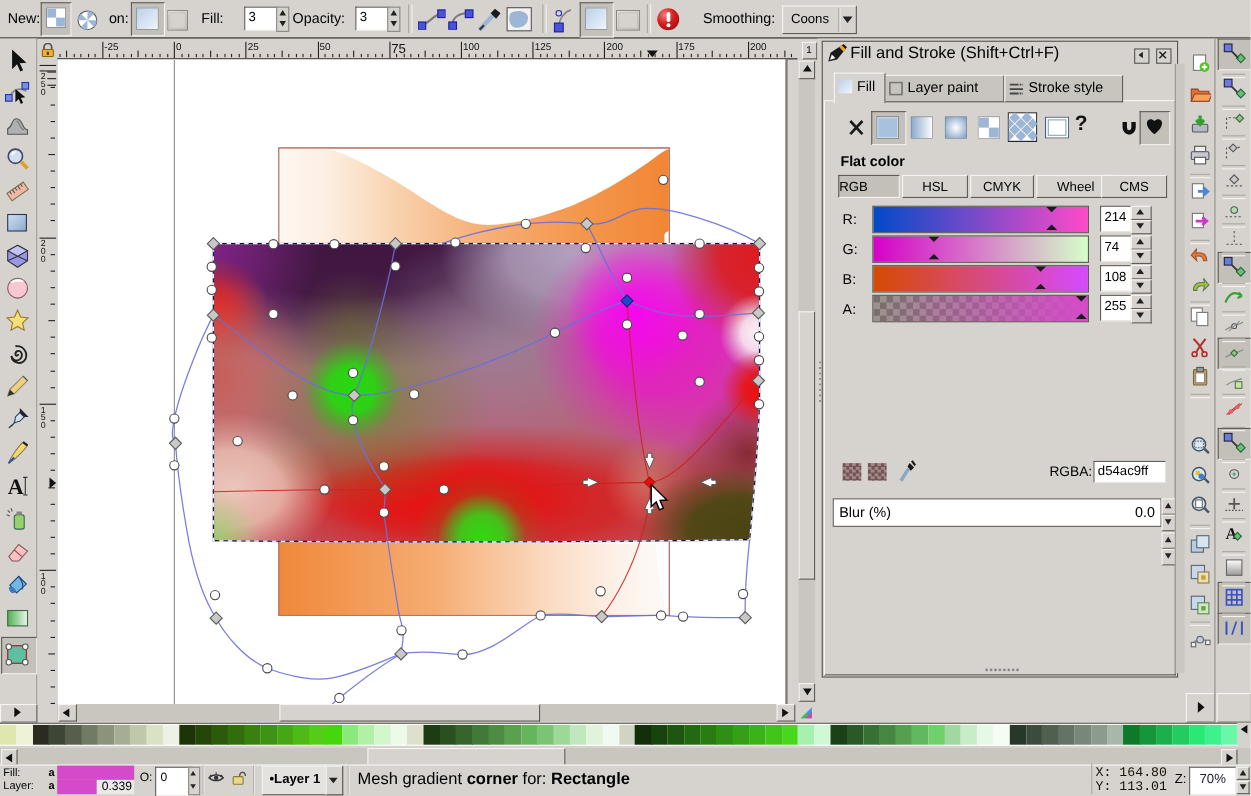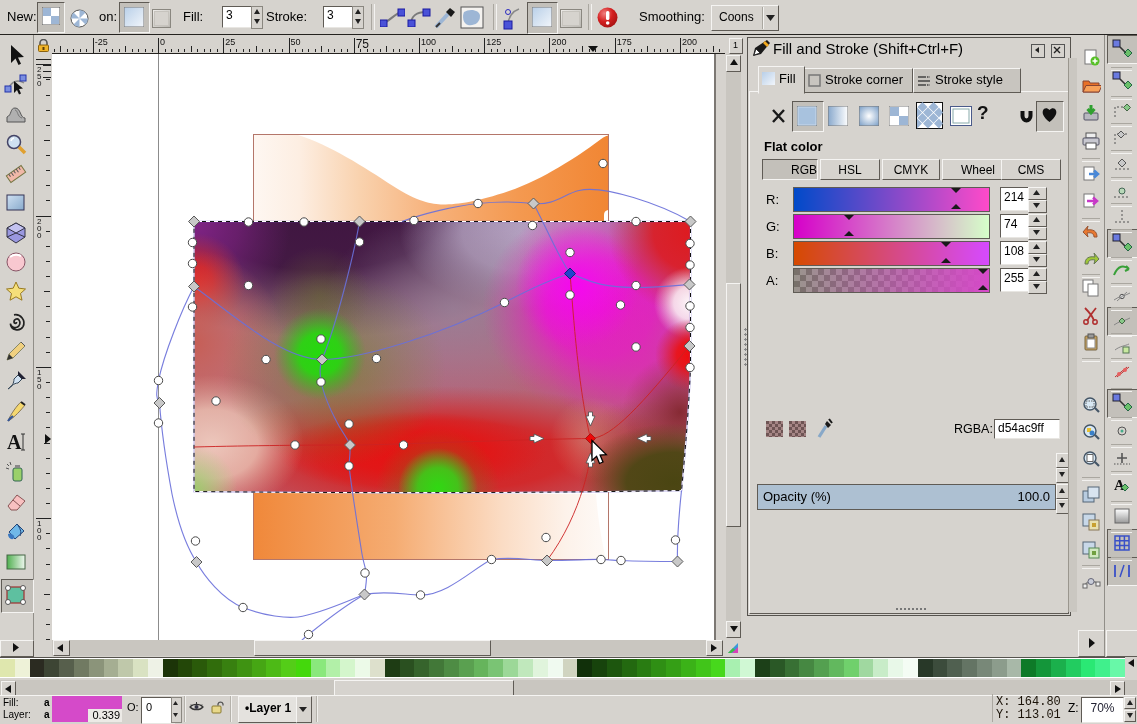--- a/index.html
+++ b/index.html
@@ -55,21 +55,21 @@
     <rect x="2.5" y="2.5" width="14" height="14" fill="#d6d3ce" stroke="#c6c3bd"></rect>
   </svg>
   <div class="lbl" style="left:183px;top:9px;">Fill:</div>
   <div class="entry" style="left:222px;top:6px;width:27px;height:19px;padding:1px 0 0 3px;">3</div>
   <div class="abs" style="left:251px;top:6px;width:10px;height:21px;background:#d6d3ce;border:1px solid #8a8780;">
      <svg width="8" height="19" style="margin:0 auto">
         <path d="M4,2 L7,7 L1,7 Z" fill="#222"></path>
         <path d="M4,17 L7,12 L1,12 Z" fill="#222"></path>
       </svg>
   </div>
-  <div class="lbl" style="left:266px;top:9px;">Stroke:</div>
+  <div class="lbl" style="left:266px;top:9px;">Opacity:</div>
   <div class="entry" style="left:323px;top:6px;width:27px;height:19px;padding:1px 0 0 3px;">3</div>
   <div class="abs" style="left:352px;top:6px;width:10px;height:21px;background:#d6d3ce;border:1px solid #8a8780;">
      <svg width="8" height="19" style="margin:0 auto">
         <path d="M4,2 L7,7 L1,7 Z" fill="#222"></path>
         <path d="M4,17 L7,12 L1,12 Z" fill="#222"></path>
       </svg>
   </div>
   <div class="sep-v" style="left:371px;top:4px;height:26px;"></div>
 
   <svg class="abs" style="left:380px;top:8px;" width="25" height="19">
@@ -781,21 +781,21 @@
   <div class="abs" style="left:758px;top:66px;width:45px;height:26px;background:#d6d3ce;border:1px solid;border-color:#f5f4f2 #5f5b55 #d6d3ce #f5f4f2;z-index:2;">
     <svg style="position:absolute;left:3px;top:5px" width="13" height="13">
         <rect width="13" height="13" fill="url(#gbl2)"></rect>
       </svg>
     <span style="position:absolute;left:20px;top:4px;font-size:13px;">Fill</span>
   </div>
   <div class="abs" style="left:804px;top:68px;width:107px;height:23px;background:#c8c5bf;border:1px solid;border-color:#f5f4f2 #5f5b55 #5f5b55 #f5f4f2;">
     <svg style="position:absolute;left:3px;top:5px" width="13" height="13">
         <rect x="1" y="1" width="11" height="11" fill="none" stroke="#777" stroke-width="1.5"></rect>
       </svg>
-    <span style="position:absolute;left:20px;top:3px;font-size:13px;">Stroke corner</span>
+    <span style="position:absolute;left:20px;top:3px;font-size:13px;">Layer paint</span>
   </div>
   <div class="abs" style="left:913px;top:68px;width:106px;height:23px;background:#c8c5bf;border:1px solid;border-color:#f5f4f2 #5f5b55 #5f5b55 #f5f4f2;">
     <svg style="position:absolute;left:3px;top:5px" width="14" height="13">
       <path d="M1,3 h8 M1,7 h12 M1,11 h8" stroke="#444" stroke-width="1.6"></path>
       <path d="M10,3 h3 M10,11 h3" stroke="#444" stroke-width="1.6" stroke-dasharray="1.5 1"></path>
     </svg>
     <span style="position:absolute;left:21px;top:3px;font-size:13px;">Stroke style</span>
   </div>
 
   <svg class="abs" style="left:771px;top:107px" width="16" height="17">
@@ -851,21 +851,21 @@
   <div class="abs" style="left:977px;top:102px;font-size:19px;font-weight:bold;color:#111;">?</div>
   <svg class="abs" style="left:1019px;top:107px" width="15" height="19">
     <path d="M1.5,4 L5.5,4 L5.5,9 A2,2.4 0 0 0 9.5,9 L9.5,4 L13.5,4 L13.5,9 A6,6.4 0 0 1 1.5,9 Z" fill="#111"></path>
   </svg>
   <div class="abs" style="left:1036px;top:101px;width:26px;height:29px;background:#c3c0ba;border:1px solid;border-color:#5f5b55 #f5f4f2 #f5f4f2 #5f5b55;"></div>
   <svg class="abs" style="left:1041px;top:106px" width="17" height="18">
     <path d="M8.5,16 C2,11 1,7 2,4.5 C3,2 6,1.5 8.5,4 C11,1.5 14,2 15,4.5 C16,7 15,11 8.5,16 Z" fill="#111"></path>
   </svg>
   <div class="lbl" style="left:764px;top:139px;font-weight:bold;font-size:13px;">Flat color</div>
 
-  <div class="abs" style="left:762px;top:159px;width:56px;height:21px;background:#c3c0ba;border:1px solid;border-color:#5f5b55 #f5f4f2 #f5f4f2 #5f5b55;text-align:right;font-size:12px;padding-top:3px;box-sizing:border-box;">RGB</div>
+  <div class="abs" style="left:762px;top:159px;width:56px;height:21px;background:#c3c0ba;border:1px solid;border-color:#5f5b55 #f5f4f2 #f5f4f2 #5f5b55;text-align:left;font-size:12px;padding-top:3px;box-sizing:border-box;">RGB</div>
   <div class="abs" style="left:820px;top:159px;width:60px;height:21px;background:#d6d3ce;border:1px solid;border-color:#f5f4f2 #5f5b55 #5f5b55 #f5f4f2;text-align:center;font-size:12px;padding-top:3px;box-sizing:border-box;">HSL</div>
   <div class="abs" style="left:882px;top:159px;width:58px;height:21px;background:#d6d3ce;border:1px solid;border-color:#f5f4f2 #5f5b55 #5f5b55 #f5f4f2;text-align:center;font-size:12px;padding-top:3px;box-sizing:border-box;">CMYK</div>
   <div class="abs" style="left:942px;top:159px;width:72px;height:21px;background:#d6d3ce;border:1px solid;border-color:#f5f4f2 #5f5b55 #5f5b55 #f5f4f2;text-align:center;font-size:12px;padding-top:3px;box-sizing:border-box;">Wheel</div>
   <div class="abs" style="left:1001px;top:159px;width:60px;height:21px;background:#d6d3ce;border:1px solid;border-color:#f5f4f2 #5f5b55 #5f5b55 #f5f4f2;text-align:center;font-size:12px;padding-top:3px;box-sizing:border-box;">CMS</div>
 
   <div class="lbl" style="left:766px;top:192px;">R:</div>
   <div class="lbl" style="left:766px;top:219px;">G:</div>
   <div class="lbl" style="left:766px;top:246px;">B:</div>
   <div class="lbl" style="left:766px;top:273px;">A:</div>
   <div class="abs" id="sliderR" style="left:793px;top:187px;width:195px;height:23px;border:1px solid #5f5b55;background:linear-gradient(to right,rgb(0,74,201),rgb(255,74,201));"></div>
@@ -954,36 +954,36 @@
   <div class="abs chkswatch" style="left:766px;top:421px;width:17px;height:16px;"></div>
   <div class="abs chkswatch" style="left:789px;top:421px;width:17px;height:16px;"></div>
   <svg class="abs" style="left:817px;top:418px" width="16" height="21">
     <path d="M2,19 L9,8" stroke="#88a8c8" stroke-width="3.2"></path>
     <path d="M8,6 L11,10 L14,7 L10,3 Z" fill="#1a1a1a"></path>
     <path d="M12,1 L15,5" stroke="#1a1a1a" stroke-width="2"></path>
   </svg>
   <div class="lbl" style="left:954px;top:422px;font-size:12.5px;">RGBA:</div>
   <div class="entry" style="left:994px;top:419px;width:61px;height:17px;padding:1px 0 0 3px;">d54ac9ff</div>
 
+  <div class="abs" style="left:757px;top:453px;width:297px;height:24px;background:#fff;border:1px solid #5f5b55;">
+    <span style="position:absolute;left:5px;top:4px;font-size:13px;">Blur (%)</span>
+    <span style="position:absolute;right:5px;top:4px;font-size:13px;">0.0</span>
+  </div>
   <div class="abs spinners2" style="left:1056px;top:453px;">
       <div style="width:12px;height:13px;background:#d6d3ce;border:1px solid;border-color:#f5f4f2 #5f5b55 #5f5b55 #f5f4f2;">
         <svg width="10" height="11">
           <path d="M5,3 L8,8 L2,8 Z" fill="#222"></path>
         </svg>
       </div>
       <div style="width:12px;height:13px;background:#d6d3ce;border:1px solid;border-color:#f5f4f2 #5f5b55 #5f5b55 #f5f4f2;">
         <svg width="10" height="11">
           <path d="M5,8 L8,3 L2,3 Z" fill="#222"></path>
         </svg>
       </div>
     </div>
-  <div class="abs" style="left:757px;top:484px;width:297px;height:24px;background:#adc0d2;border:1px solid #5f5b55;">
-    <span style="position:absolute;left:5px;top:4px;font-size:13px;">Opacity (%)</span>
-    <span style="position:absolute;right:5px;top:4px;font-size:13px;">100.0</span>
-  </div>
   <div class="abs spinners2" style="left:1056px;top:484px;">
       <div style="width:12px;height:13px;background:#d6d3ce;border:1px solid;border-color:#f5f4f2 #5f5b55 #5f5b55 #f5f4f2;">
         <svg width="10" height="11">
           <path d="M5,3 L8,8 L2,8 Z" fill="#222"></path>
         </svg>
       </div>
       <div style="width:12px;height:13px;background:#d6d3ce;border:1px solid;border-color:#f5f4f2 #5f5b55 #5f5b55 #f5f4f2;">
         <svg width="10" height="11">
           <path d="M5,8 L8,3 L2,3 Z" fill="#222"></path>
         </svg>
@@ -1333,20 +1333,21 @@
     <path d="M8,5.5 L8,4 A2.6,2.6 0 0 1 13,4 L13,5.5" fill="none" stroke="#555" stroke-width="1.3"></path>
   </svg>
   <div class="abs" style="left:238px;top:696px;width:72px;height:25px;background:#e4e2de;border:1px solid;border-color:#f5f4f2 #5f5b55 #5f5b55 #f5f4f2;">
     <span style="position:absolute;left:6px;top:4px;font-size:12px;font-weight:bold;color:#000;">•Layer 1</span>
   </div>
   <div class="abs" style="left:296px;top:696px;width:14px;height:25px;background:#d6d3ce;border:1px solid;border-color:#f5f4f2 #5f5b55 #5f5b55 #f5f4f2;">
     <svg width="12" height="23">
         <path d="M2,10 L10,10 L6,15 Z" fill="#222"></path>
       </svg>
     </div>
+  <div class="abs" style="left:325px;top:700px;font-size:15px;color:#000;">Mesh gradient <b>corner</b> for: <b>Rectangle</b></div>
   <div class="abs" style="left:184px;top:696px;width:1px;height:26px;background:#b5b2ab;border-right:1px solid #f0efec;"></div>
   <div class="abs" style="left:230px;top:696px;width:1px;height:26px;background:#b5b2ab;border-right:1px solid #f0efec;"></div>
   <div class="abs" style="left:316px;top:696px;width:1px;height:26px;background:#b5b2ab;border-right:1px solid #f0efec;"></div>
   <div class="abs" style="left:992px;top:694px;width:1px;height:28px;background:#aaa7a0;"></div>
   <div class="abs" style="left:996px;top:695px;font-size:12px;font-family:'Liberation Mono',monospace;color:#1a1208;">X:&nbsp;164.80</div>
   <div class="abs" style="left:996px;top:708px;font-size:12px;font-family:'Liberation Mono',monospace;color:#1a1208;">Y:&nbsp;113.01</div>
   <div class="abs" style="left:1068px;top:701px;font-size:12px;">Z:</div>
   <div class="entry" style="left:1081px;top:697px;width:41px;height:21px;padding:3px 0 0 0;font-size:12px;color:#223;text-align:center;">70%</div>
   <div class="abs" style="left:1124px;top:697px;width:12px;height:23px;background:#d6d3ce;">
     <div style="width:10px;height:10px;border:1px solid;border-color:#f5f4f2 #5f5b55 #5f5b55 #f5f4f2;background:#d6d3ce;">

